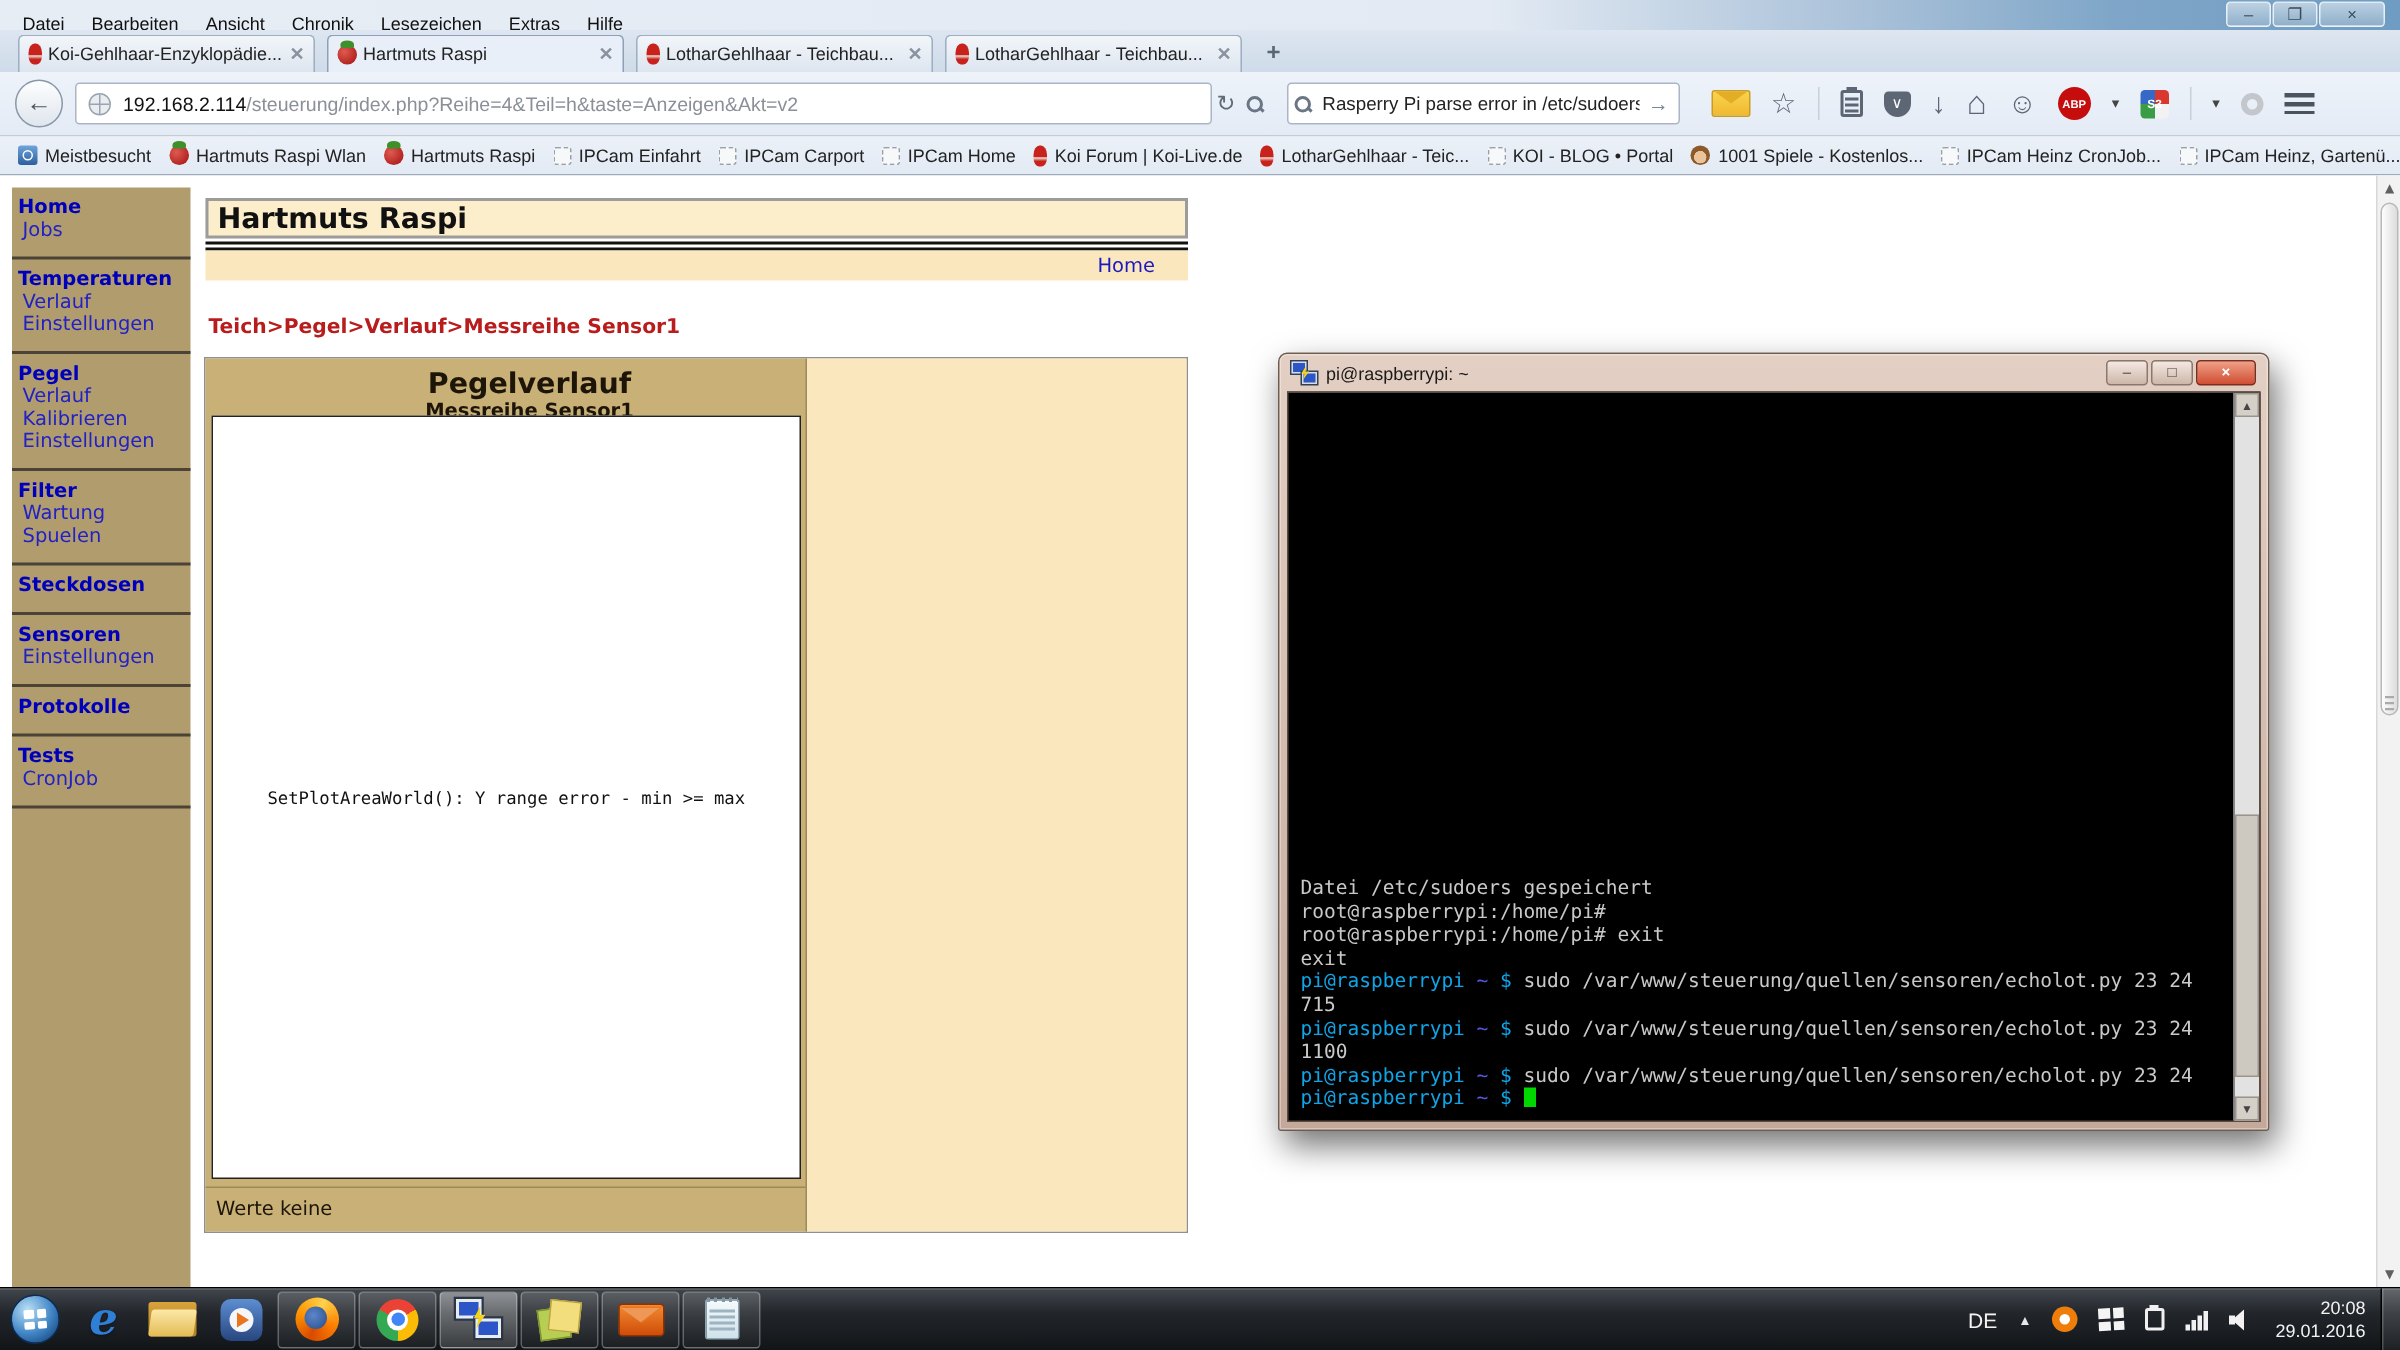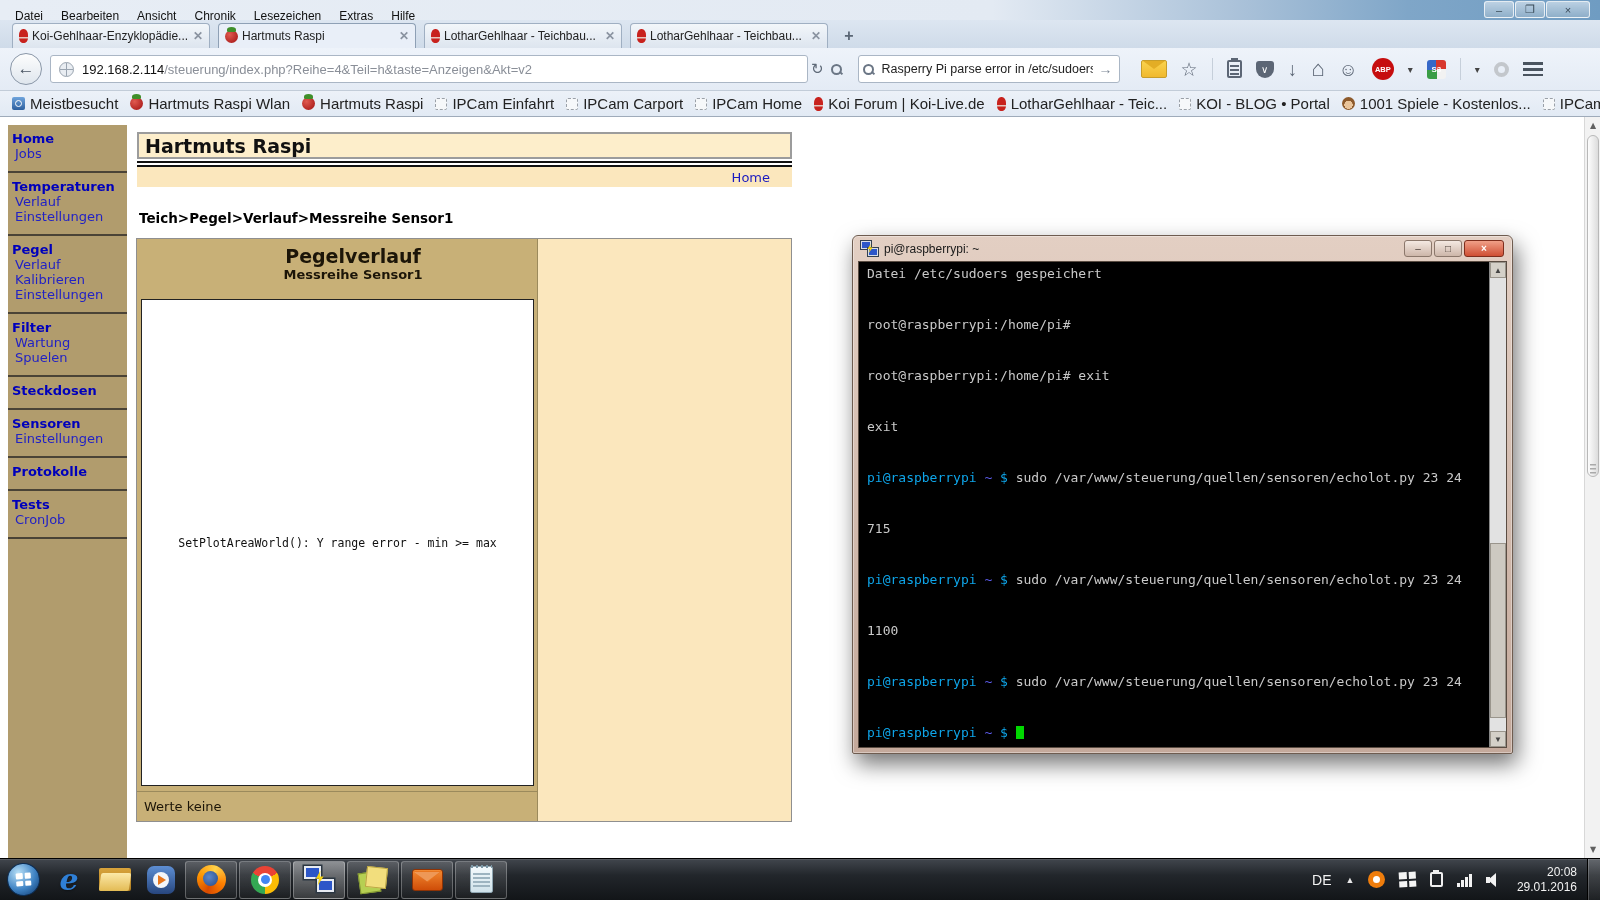--- a/index.html
+++ b/index.html
@@ -73,21 +73,21 @@
     color:#fff; font-size:8px; font-weight:bold; display:flex; align-items:end; justify-content:center; }
   .i-grayring { width:15px; height:15px; border:4px solid #c3c7cc; border-radius:50%; }
   .i-hamburger { width:20px; height:14px;
     background:linear-gradient(#4a545f,#4a545f) 0 0/100% 3px no-repeat,
                linear-gradient(#4a545f,#4a545f) 0 6px/100% 3px no-repeat,
                linear-gradient(#4a545f,#4a545f) 0 12px/100% 3px no-repeat; }
   .sep { width:1px; height:22px; background:#c6cfda; }
 
   .bookbar { position:absolute; left:0; top:91px; width:1600px; height:26px;
     background:linear-gradient(#ecf1f8,#e2eaf4); border-bottom:1px solid #9fabba;
-    display:flex; align-items:center; padding:0 6px; font-size:15px; color:#222; }
+    display:flex; align-items:center; padding:0 6px; font-size:12px; color:#222; }
   .bm-item { display:flex; align-items:center; padding:0 6px; white-space:nowrap; }
   .bm-item .bm-ic { margin-right:5px; }
   .fav-koi { width:9px; height:14px; background:linear-gradient(180deg,#c8221d 55%,#e9e4da 58%,#c8221d 75%); border-radius:45% 45% 40% 40%; }
   .fav-raspberry { width:13px; height:13px; background:radial-gradient(circle at 35% 35%,#e05a50,#a01010); border-radius:50%; position:relative; }
   .fav-raspberry::before { content:""; position:absolute; left:2px; top:-3px; width:9px; height:5px;
     background:#3f8f2a; border-radius:50% 50% 20% 20%; }
   .fav-generic { width:12px; height:12px; border:1px dashed #9aa0a8; border-radius:2px; background:#f6f8fa; }
   .fav-most { width:13px; height:13px; border-radius:2px; background:linear-gradient(#6fa4dc,#2d5f9e); position:relative; }
   .fav-most::after { content:""; position:absolute; left:3px; top:3px; width:5px; height:5px; border:1.5px solid #fff; border-radius:50%; }
   .fav-monkey { width:13px; height:13px; border-radius:50%; background:radial-gradient(circle at 50% 60%,#e9c49a 40%,#8d5a2b 42%); }
@@ -102,25 +102,25 @@
   .main { position:absolute; left:137px; top:0; width:655px; height:741px; }
   .page-header-box { position:absolute; left:0; top:15px; width:655px; height:27px; background:#fdeecb;
     border:2px solid #9c9c9c; display:flex; align-items:center; padding-left:6px;
     font-size:19px; font-weight:bold; color:#111; }
   .page-rule { position:absolute; left:0; top:44px; width:655px; height:7px; border-top:6px double #111; }
   .home-bar { position:absolute; left:0; top:50px; width:655px; height:20px; background:#fbe7bd;
     display:flex; align-items:center; justify-content:flex-end; padding-right:22px;
     font-size:13px; }
   .home-bar span { color:#1a1ac0; }
   .breadcrumb { position:absolute; left:2px; top:93px; font-size:13.5px; font-weight:bold; color:#1414c8; }
-  .breadcrumb span { color:#000000; }
+  .breadcrumb span { color:#b91c1c; }
 
   .ptable { position:absolute; left:-1px; top:121px; width:656px; height:584px; border:1px solid #8f8f8f; display:flex; }
   .ptable-left { width:401px; background:#c8b077; border-right:1px solid #9b8a5c; display:flex; flex-direction:column; }
-  .chart-head { height:60px; text-align:center; padding-top:6px;padding-left:32px; }
+  .chart-head { height:38px; text-align:center; padding-top:6px;padding-left:32px; }
   .chart-title { font-size:19px; font-weight:bold; color:#1c1508; }
   .chart-sub { font-size:13px; font-weight:bold; color:#1c1508; }
   .chart-wrap { flex:1; padding:0 3px 5px 4px; }
   .chart-box { width:100%; height:100%; background:#fff; border:1.5px solid #222;
     display:flex; align-items:center; justify-content:center; }
   .chart-error { font-family:"DejaVu Sans Mono",monospace; font-size:11.5px; color:#111; }
   .chart-foot { height:30px; border-top:1px solid #9b8a5c; font-size:13px; color:#1c1508;
     display:flex; align-items:center; padding-left:7px; }
   .ptable-right { flex:1; background:#fbe7bd; }
 
@@ -147,21 +147,21 @@
   .putty-icon .mon.m2 { right:0; bottom:0; }
   .putty-icon .bolt { position:absolute; left:6px; top:3px; width:6px; height:9px; background:#f5d316;
     clip-path:polygon(60% 0,10% 55%,45% 55%,30% 100%,95% 40%,55% 40%); }
   .putty-btns { display:flex; }
   .pbtn { width:28px; height:17px; margin-left:2px; border:1px solid #8b776b; border-radius:3px;
     background:linear-gradient(#f4e9e2,#cdb6a9); color:#4a3f38; font-size:10px;
     display:flex; align-items:center; justify-content:center; }
   .pbtn.close { width:40px; background:linear-gradient(#f0a088,#cf4e33); border-color:#7e2d1c; color:#fff; font-weight:bold; }
   .putty-client { position:absolute; left:5px; right:5px; top:25px; bottom:5px; background:#000; border:1px solid #5a4c42; display:flex; }
   .term { flex:1; position:relative; font-family:"DejaVu Sans Mono",monospace; font-size:13px; line-height:15.6px;
-    color:#c9c9c9; padding:4px 0 6px 8px; display:flex; flex-direction:column; justify-content:space-between; overflow:hidden; }
+    color:#c9c9c9; padding:4px 0 6px 8px; display:flex; flex-direction:column; justify-content:flex-end; overflow:hidden; }
   .tline { white-space:pre; }
   .term .g { color:#0ea5e9; }
   .term .b { color:#5a5ae8; }
   .term .w { color:#c9c9c9; }
   .term .cursor { display:inline-block; width:8px; height:13px; background:#00d800; vertical-align:-2px; }
   .term-scroll { width:17px; background:#e2e2e2; border-left:1px solid #888; position:relative; }
   .ts-up,.ts-down { position:absolute; left:0; width:16px; height:16px; background:#d4d0c8; border:1px solid #9a958c;
     color:#444; font-size:8px; display:flex; align-items:center; justify-content:center; }
   .ts-up { top:0; } .ts-down { bottom:0; }
   .ts-thumb { position:absolute; left:0; top:58%; width:16px; height:36%; background:#cdc9c1; border:1px solid #9a958c; }

